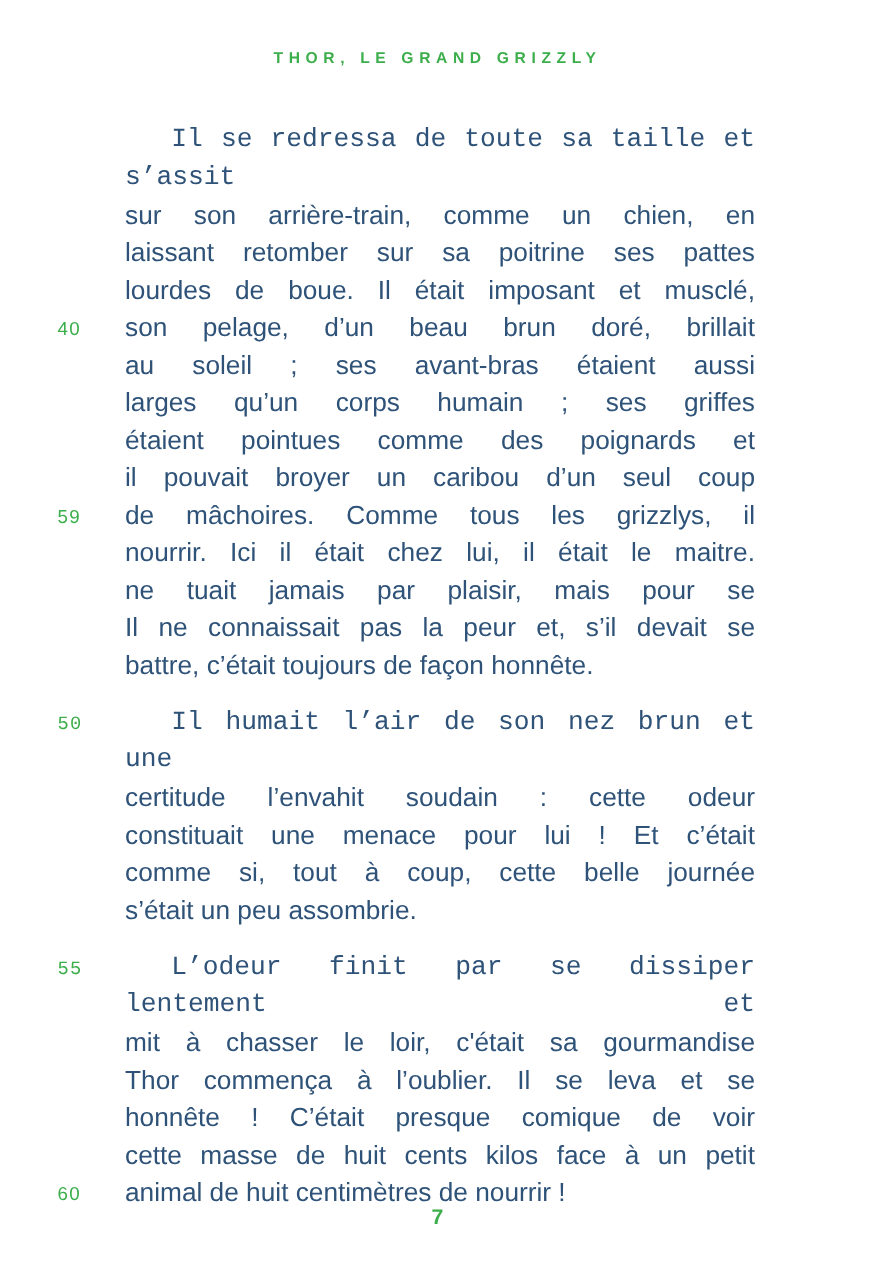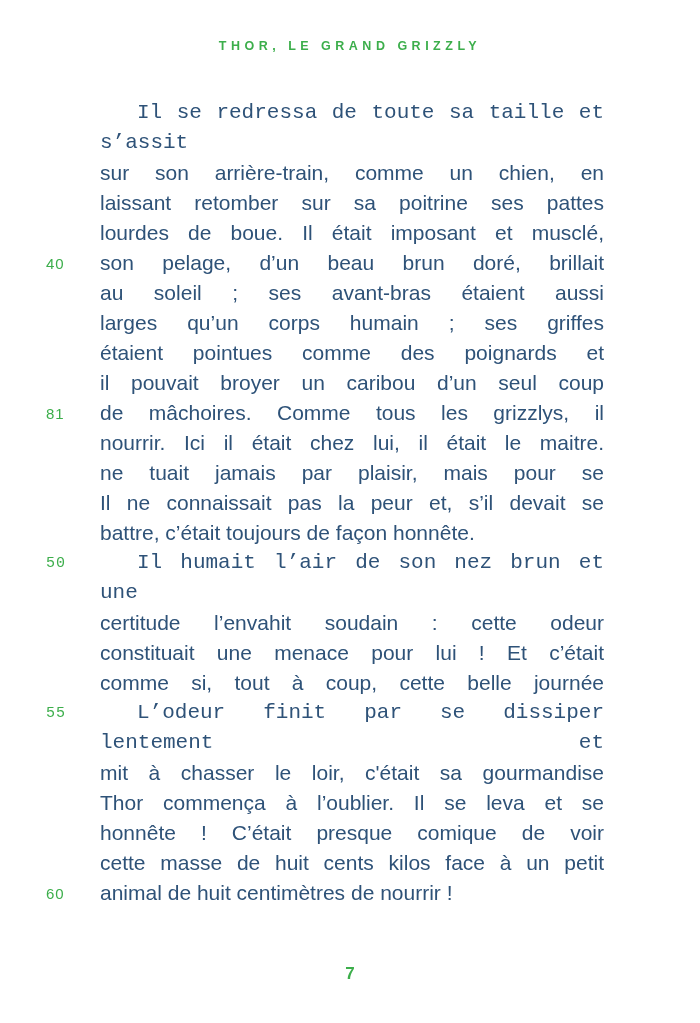--- a/index.html
+++ b/index.html
@@ -42,20 +42,21 @@
     white-space:normal;
   }
   .line.last{
     text-align-last:left;
   }
   .line.indent{
     text-indent:37px;
     font-family:Liberation Mono, monospace;
   }
   .line.para-start{
+    margin-top:16px;
   }
   .lineno{
     position:absolute;
     left:-54px;
     top:0;
     width:36px;
     font-size:15px;
     line-height:31px;
     color:var(--green);
     letter-spacing:1px;
@@ -80,29 +81,30 @@
   <main class="text-block">
       <div class="line indent"><span>Il se redressa de toute sa taille et s’assit</span></div>
       <div class="line"><span>sur son arrière-train, comme un chien, en</span></div>
       <div class="line"><span>laissant retomber sur sa poitrine ses pattes</span></div>
       <div class="line"><span>lourdes de boue. Il était imposant et musclé,</span></div>
       <div class="line"><span class="lineno">40</span><span>son pelage, d’un beau brun doré, brillait</span></div>
       <div class="line"><span>au soleil ; ses avant-bras étaient aussi</span></div>
       <div class="line"><span>larges qu’un corps humain ; ses griffes</span></div>
       <div class="line"><span>étaient pointues comme des poignards et</span></div>
       <div class="line"><span>il pouvait broyer un caribou d’un seul coup</span></div>
-      <div class="line"><span class="lineno">81</span><span>de mâchoires. Comme tous les grizzlys, il</span></div>
+      <div class="line"><span class="lineno">59</span><span>de mâchoires. Comme tous les grizzlys, il</span></div>
       <div class="line"><span>nourrir. Ici il était chez lui, il était le maitre.</span></div>
       <div class="line"><span>ne tuait jamais par plaisir, mais pour se</span></div>
       <div class="line"><span>Il ne connaissait pas la peur et, s’il devait se</span></div>
       <div class="line last"><span>battre, c’était toujours de façon honnête.</span></div>
       <div class="line indent para-start"><span class="lineno">50</span><span>Il humait l’air de son nez brun et une</span></div>
       <div class="line"><span>certitude l’envahit soudain : cette odeur</span></div>
       <div class="line"><span>constituait une menace pour lui ! Et c’était</span></div>
       <div class="line"><span>comme si, tout à coup, cette belle journée</span></div>
+      <div class="line last"><span>s’était un peu assombrie.</span></div>
       <div class="line indent para-start"><span class="lineno">55</span><span>L’odeur finit par se dissiper lentement et</span></div>
       <div class="line"><span>mit à chasser le loir, c'était sa gourmandise</span></div>
       <div class="line"><span>Thor commença à l’oublier. Il se leva et se</span></div>
       <div class="line"><span>honnête ! C’était presque comique de voir</span></div>
       <div class="line"><span>cette masse de huit cents kilos face à un petit</span></div>
       <div class="line last"><span class="lineno">60</span><span>animal de huit centimètres de nourrir !</span></div>
     </main>
   <footer class="page-number">7</footer>
 </div>
 

